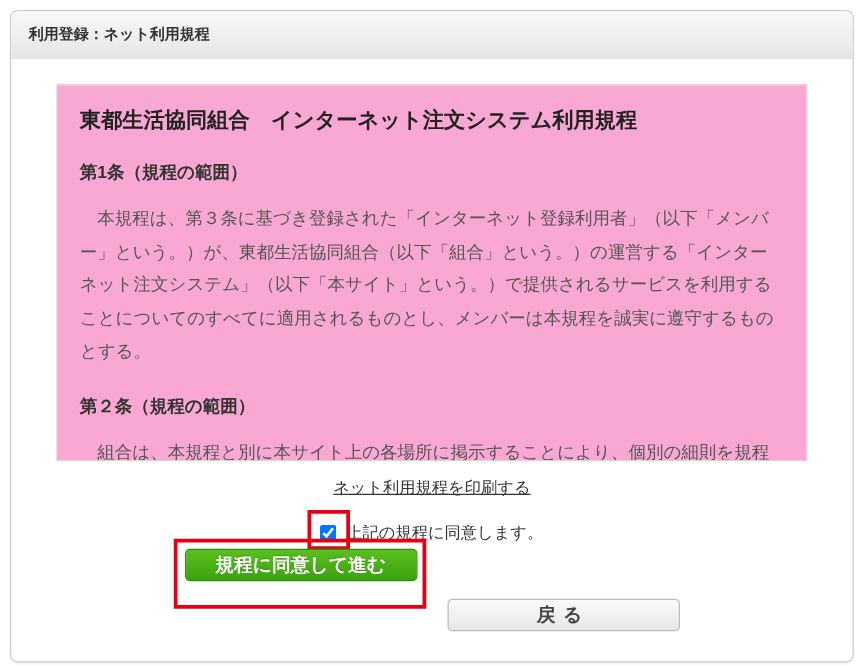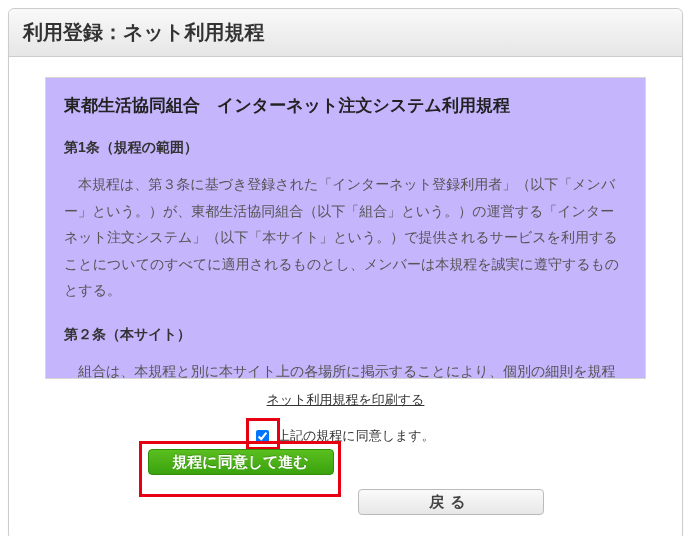--- a/index.html
+++ b/index.html
@@ -16,30 +16,30 @@
   border-radius: 6px;
   background: #fff;
   box-shadow: 0 1px 2px rgba(0,0,0,0.05);
 }
 .titlebar {
   background: linear-gradient(#f9f9f9, #e6e6e6);
   border-bottom: 1px solid #ccc;
   border-radius: 6px 6px 0 0;
   padding: 10px 14px;
   font-weight: bold;
-  font-size: 20px;
+  font-size: 12px;
   color: #333;
 }
 .content { padding: 20px 36px 24px; }
 .terms-box {
   border: 1px solid #d7d7d7;
   height: 302px;
   overflow-y: scroll;
   padding: 16px 18px;
-  background: #c4b5fd;
+  background: #f9a8d4;
 }
 .terms-box h2 {
   font-size: 17px;
   font-weight: bold;
   color: #222;
   margin-bottom: 22px;
 }
 .terms-box h3 {
   font-size: 14px;
   font-weight: bold;
@@ -125,21 +125,21 @@
 <body>
 
 <div class="panel">
   <div class="titlebar">利用登録：ネット利用規程</div>
   <div class="content">
 
     <div class="terms-box">
       <h2>東都生活協同組合　インターネット注文システム利用規程</h2>
       <h3>第1条（規程の範囲）</h3>
       <p>本規程は、第３条に基づき登録された「インターネット登録利用者」（以下「メンバー」という。）が、東都生活協同組合（以下「組合」という。）の運営する「インターネット注文システム」（以下「本サイト」という。）で提供されるサービスを利用することについてのすべてに適用されるものとし、メンバーは本規程を誠実に遵守するものとする。</p>
-      <h3>第２条（本サイト）</h3>
+      <h3>第２条（規程の範囲）</h3>
       <p>組合は、本規程と別に本サイト上の各場所に掲示することにより、個別の細則を規程できるものとし、個別の細則は本規程の一部を構成するものとする。</p>
     </div>
 
     <div class="print-row">
       <a class="print-link">ネット利用規程を印刷する</a>
     </div>
 
     <div class="agree-row">
       <span class="agree-inner">
         <span class="red-box-cb"></span>

